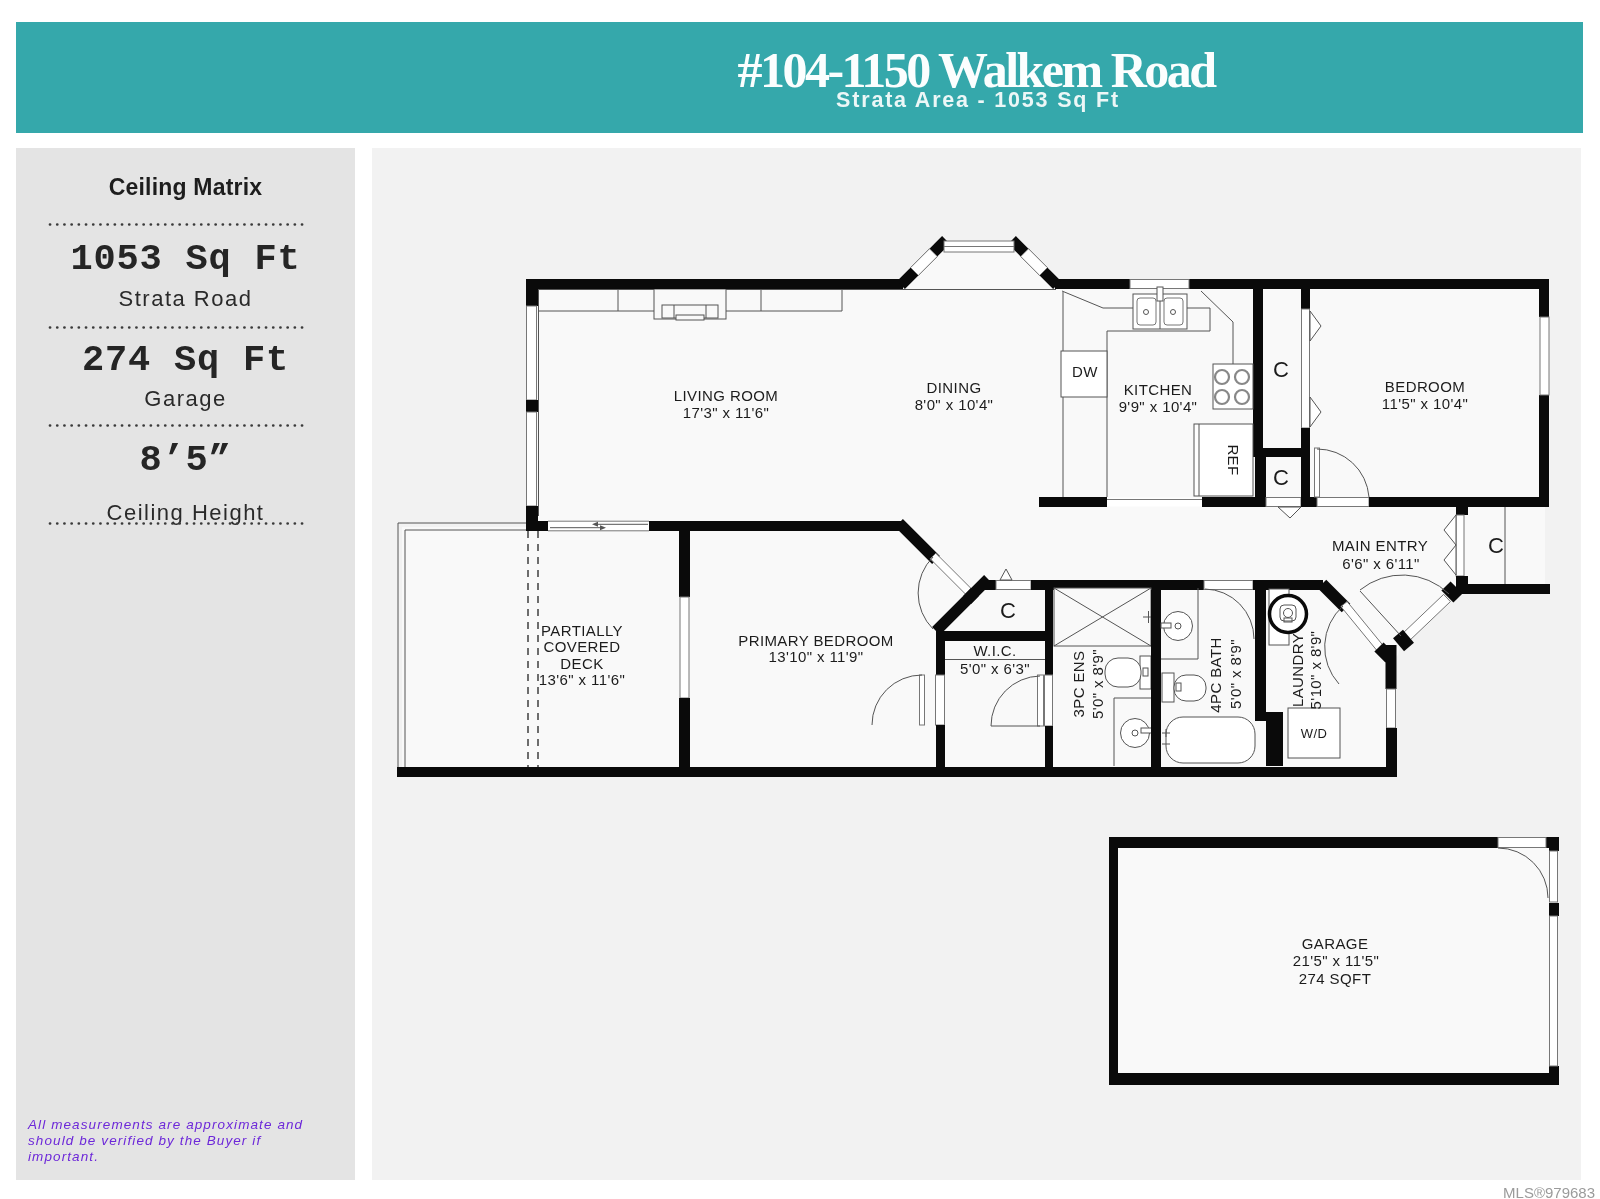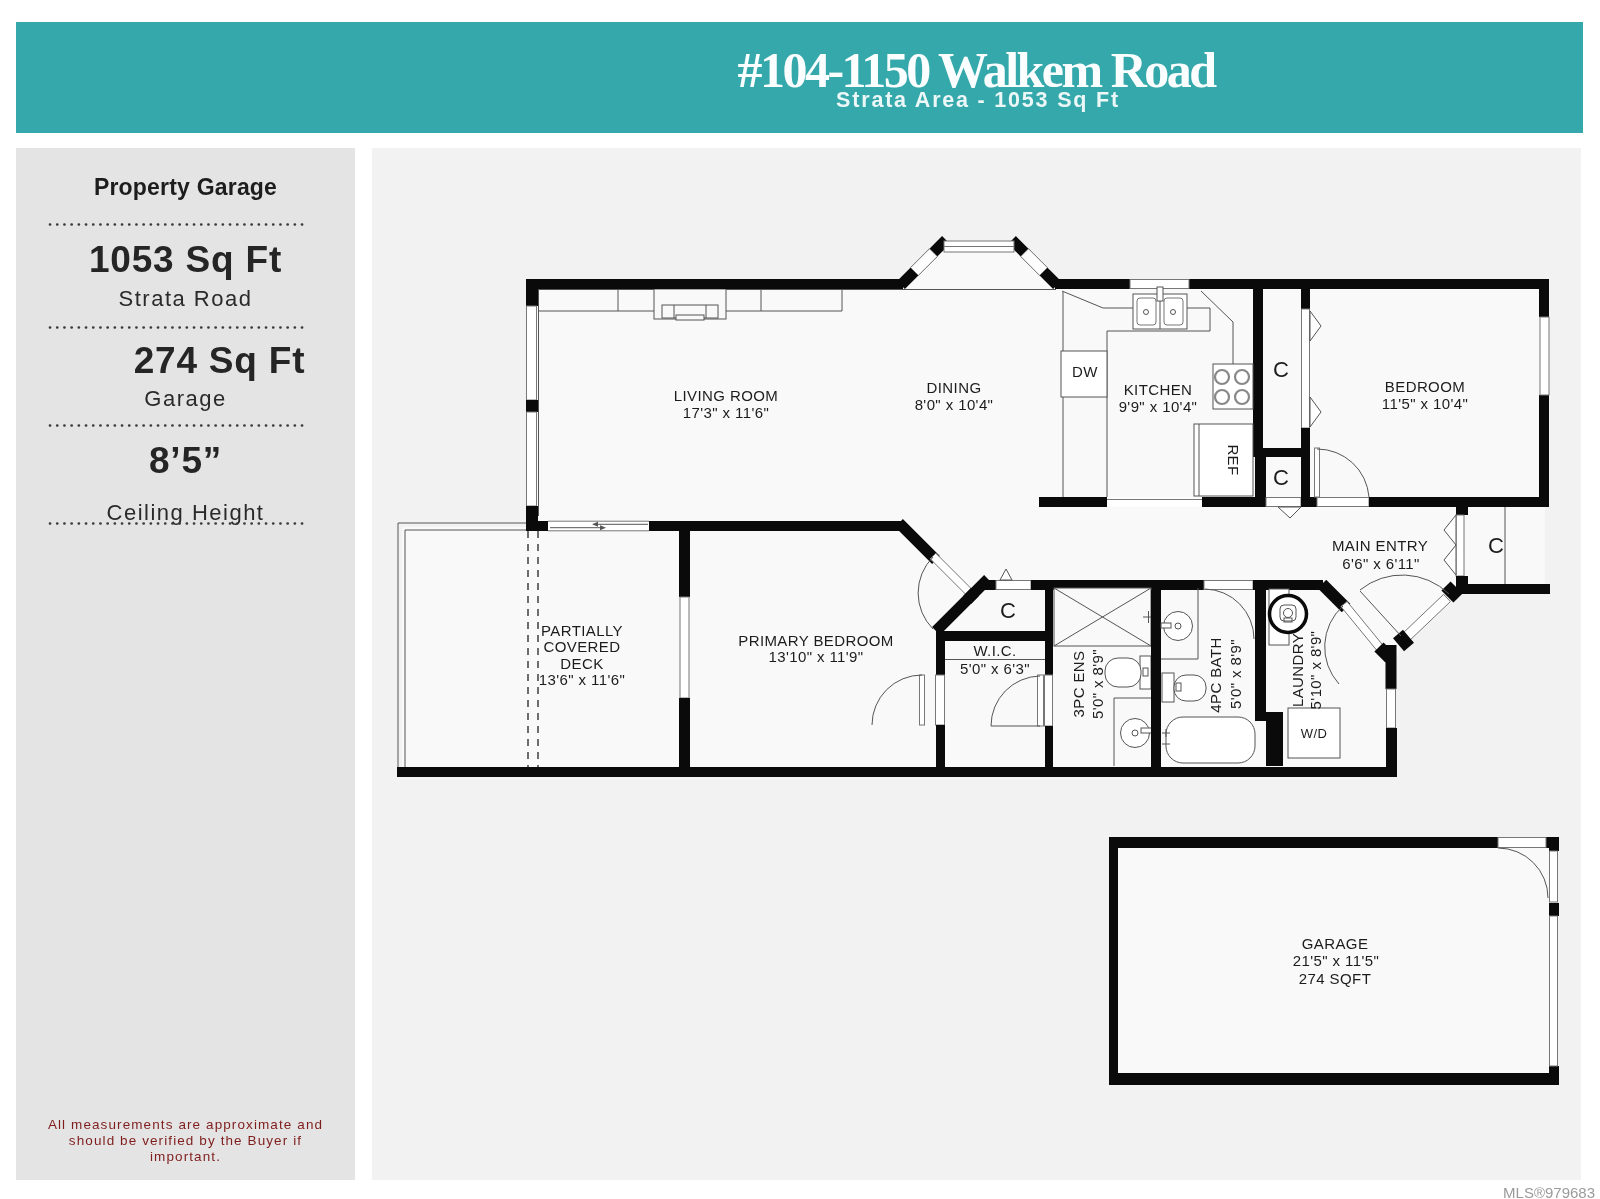--- a/index.html
+++ b/index.html
@@ -4,37 +4,37 @@
 <style>
   html,body{margin:0;padding:0;background:#ffffff;}
   body{width:1600px;height:1199px;position:relative;overflow:hidden;font-family:"Liberation Sans",sans-serif;filter:opacity(0.999);}
   .abs{position:absolute;filter:opacity(0.999);}
   .banner{left:16px;top:22px;width:1567px;height:111px;background:#35a8ab;}
   .t1{left:176px;top:44px;width:1600px;text-align:center;font-family:"Liberation Serif",serif;font-weight:bold;font-size:50px;color:#fbfefe;letter-spacing:-2.5px;line-height:52px;}
   .t2{left:178px;top:90px;width:1600px;text-align:center;font-size:21.5px;font-weight:bold;color:#ecf7f7;letter-spacing:1.8px;line-height:21px;}
   .side{left:16px;top:148px;width:339px;height:1032px;background:#e4e4e4;}
   .main{left:372px;top:148px;width:1209px;height:1032px;background:#f2f2f2;}
   .pm{left:16px;top:174px;width:339px;text-align:center;font-size:23px;font-weight:bold;color:#1d1d1d;letter-spacing:0.2px;}
-  .big{left:16px;width:339px;text-align:center;font-family:Liberation Sans, sans-serif;font-weight:bold;font-size:37px;color:#252525;line-height:37px;letter-spacing:0.8px;}
+  .big{left:16px;width:339px;text-align:center;font-family:Liberation Mono, monospace;font-weight:bold;font-size:37px;color:#252525;line-height:37px;letter-spacing:0.8px;}
   .sub{left:16px;width:339px;text-align:center;font-size:22px;color:#2a2a2a;line-height:22px;letter-spacing:1.5px;}
-  .disc{left:28px;top:1117px;width:315px;text-align:center;font-size:13.5px;line-height:15.8px;color:#7f1d1d;letter-spacing:1.1px;}
+  .disc{left:28px;top:1117px;width:315px;font-size:13.5px;line-height:15.8px;color:#6d28d9;letter-spacing:1.1px;font-style:italic;}
   .mls{left:0px;top:1184px;width:1595px;text-align:right;font-size:15px;color:#9b9b9b;}
   svg{position:absolute;left:0;top:0;}
 </style>
 </head>
 <body>
 <div class="abs banner"></div>
 <div class="abs t1">#104-1150 Walkem Road</div>
 <div class="abs t2">Strata Area - 1053 Sq Ft</div>
 <div class="abs side"></div>
 <div class="abs main"></div>
-<div class="abs pm">Property Garage</div>
+<div class="abs pm">Ceiling Matrix</div>
 <div class="abs big" style="top:241px;">1053 Sq Ft</div>
 <div class="abs sub" style="top:288px;">Strata Road</div>
-<div class="abs big" style="top:342px;padding-left:34px;">274 Sq Ft</div>
+<div class="abs big" style="top:342px;">274 Sq Ft</div>
 <div class="abs sub" style="top:388px;">Garage</div>
 <div class="abs big" style="top:442px;">8’5”</div>
 <div class="abs sub" style="top:487px;margin-top:15px;">Ceiling Height</div>
 <div class="abs disc">All measurements are approximate and<br>should be verified by the Buyer if<br>important.</div>
 <div class="abs mls">MLS®979683</div>
 <svg width="1600" height="1199" viewBox="0 0 1600 1199" style="filter:opacity(0.999)">
 <line x1="50" y1="224.5" x2="305" y2="224.5" stroke="#3a3a3a" stroke-width="2.7" stroke-linecap="round" stroke-dasharray="0.1 7.1"></line>
 <line x1="50" y1="327.5" x2="305" y2="327.5" stroke="#3a3a3a" stroke-width="2.7" stroke-linecap="round" stroke-dasharray="0.1 7.1"></line>
 <line x1="50" y1="425.5" x2="305" y2="425.5" stroke="#3a3a3a" stroke-width="2.7" stroke-linecap="round" stroke-dasharray="0.1 7.1"></line>
 <line x1="50" y1="523.5" x2="305" y2="523.5" stroke="#3a3a3a" stroke-width="2.7" stroke-linecap="round" stroke-dasharray="0.1 7.1"></line>

